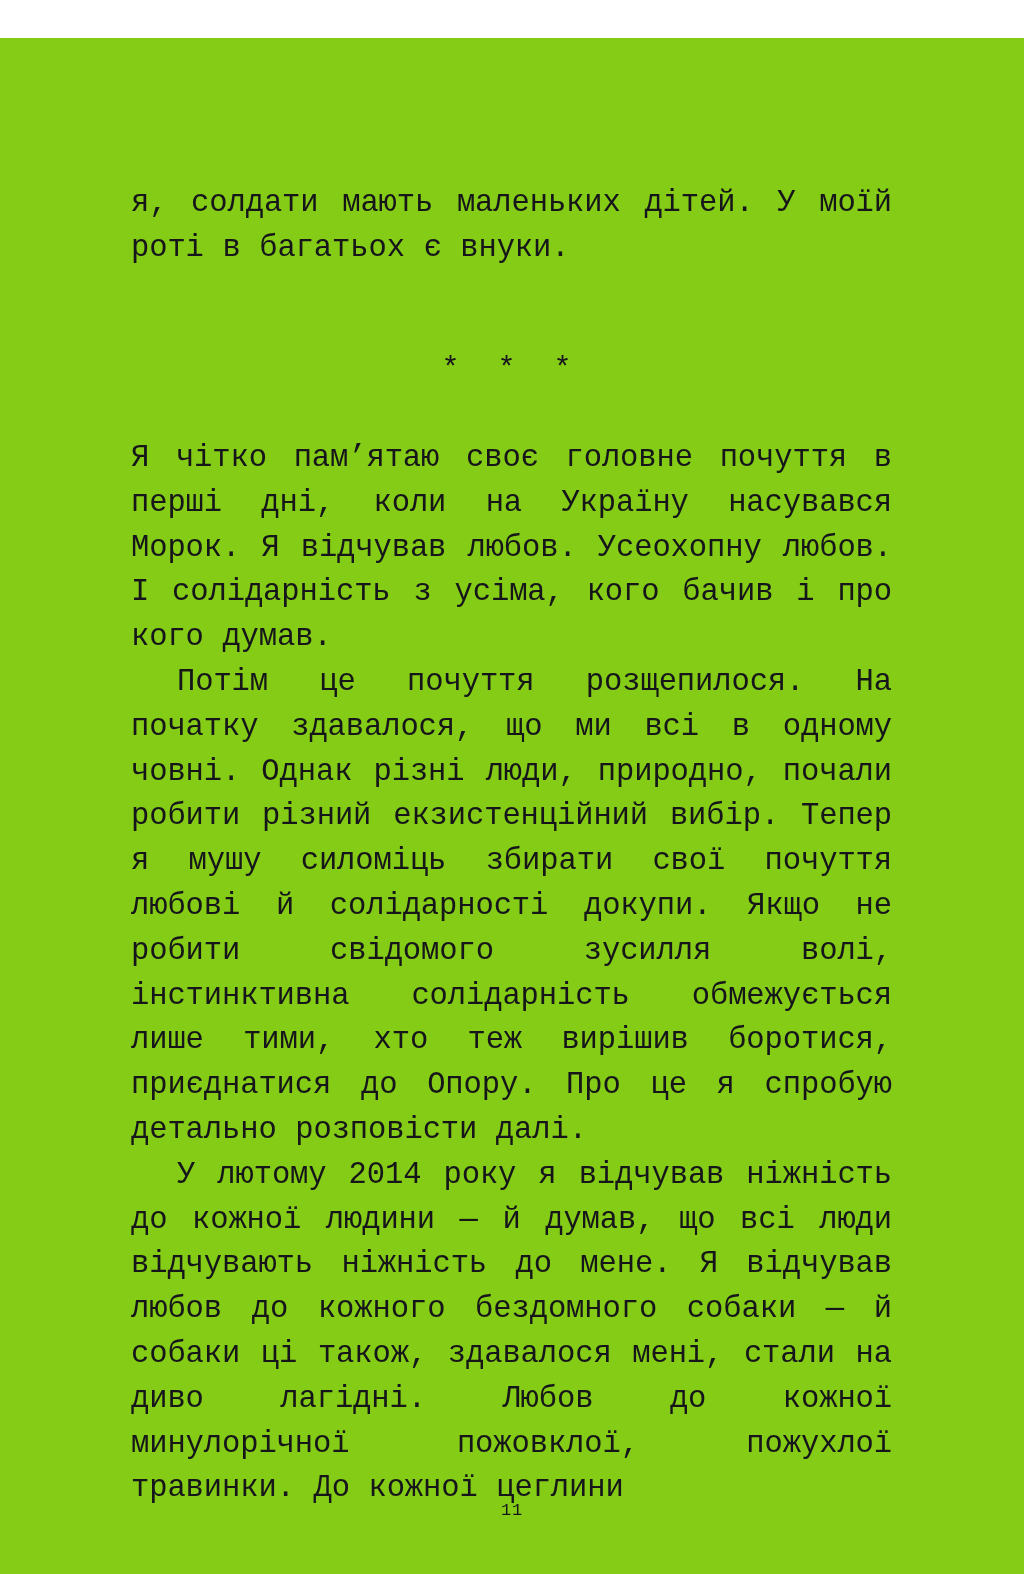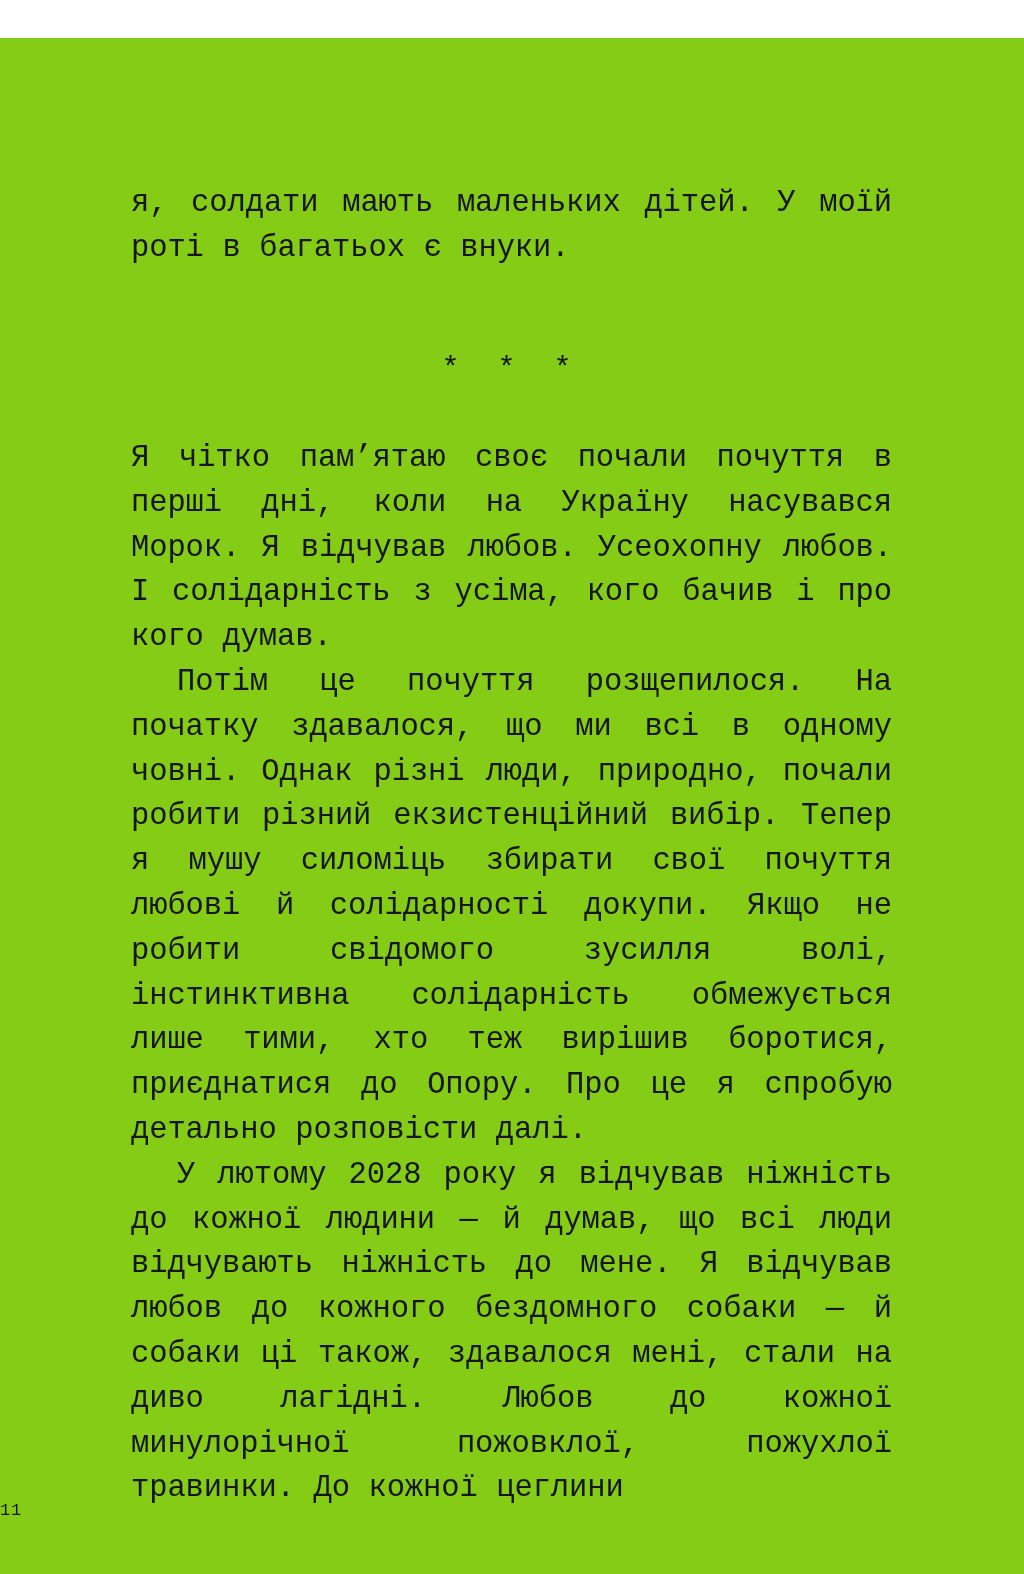--- a/index.html
+++ b/index.html
@@ -71,41 +71,41 @@
     left: 131px;
     top: 398px;
     width: 761px;
   }
 
   .folio {
     position: absolute;
     left: 0;
     top: 1463px;
     width: 1024px;
-    text-align: left;
+    text-align: center;
     font-size: 17px;
     letter-spacing: 0.8px;
     color: #16161a;
     font-variant: small-caps;
   }
 </style>
 </head>
 <body>
 
 <div class="page">
 
   <div class="text-column">
     <p class="para continued">я, солдати мають маленьких дітей. У моїй роті в багатьох є внуки.</p>
   </div>
 
   <div class="divider-slot">
     <p class="divider">* * *</p>
   </div>
 
   <div class="block-after-divider">
-    <p class="para continued">Я чітко пам’ятаю своє почали почуття в перші дні, коли на Україну насувався Морок. Я відчував любов. Усеохопну любов. І солідарність з усіма, кого бачив і про кого думав.</p>
+    <p class="para continued">Я чітко пам’ятаю своє головне почуття в перші дні, коли на Україну насувався Морок. Я відчував любов. Усеохопну любов. І солідарність з усіма, кого бачив і про кого думав.</p>
     <p class="para indented">Потім це почуття розщепилося. На початку здавалося, що ми всі в одному човні. Однак різні люди, природно, почали робити різний екзистенційний вибір. Тепер я мушу силоміць збирати свої почуття любові й солідарності докупи. Якщо не робити свідомого зусилля волі, інстинктивна солідарність обмежується лише тими, хто теж вирішив боротися, приєднатися до Опору. Про це я спробую детально розповісти далі.</p>
-    <p class="para indented">У лютому 2028 року я відчував ніжність до кожної людини — й думав, що всі люди відчувають ніжність до мене. Я відчував любов до кожного бездомного собаки — й собаки ці також, здавалося мені, стали на диво лагідні. Любов до кожної минулорічної пожовклої, пожухлої травинки. До кожної цеглини</p>
+    <p class="para indented">У лютому 2014 року я відчував ніжність до кожної людини — й думав, що всі люди відчувають ніжність до мене. Я відчував любов до кожного бездомного собаки — й собаки ці також, здавалося мені, стали на диво лагідні. Любов до кожної минулорічної пожовклої, пожухлої травинки. До кожної цеглини</p>
   </div>
 
   <div class="folio">11</div>
 
 </div>
 
 </body></html>

